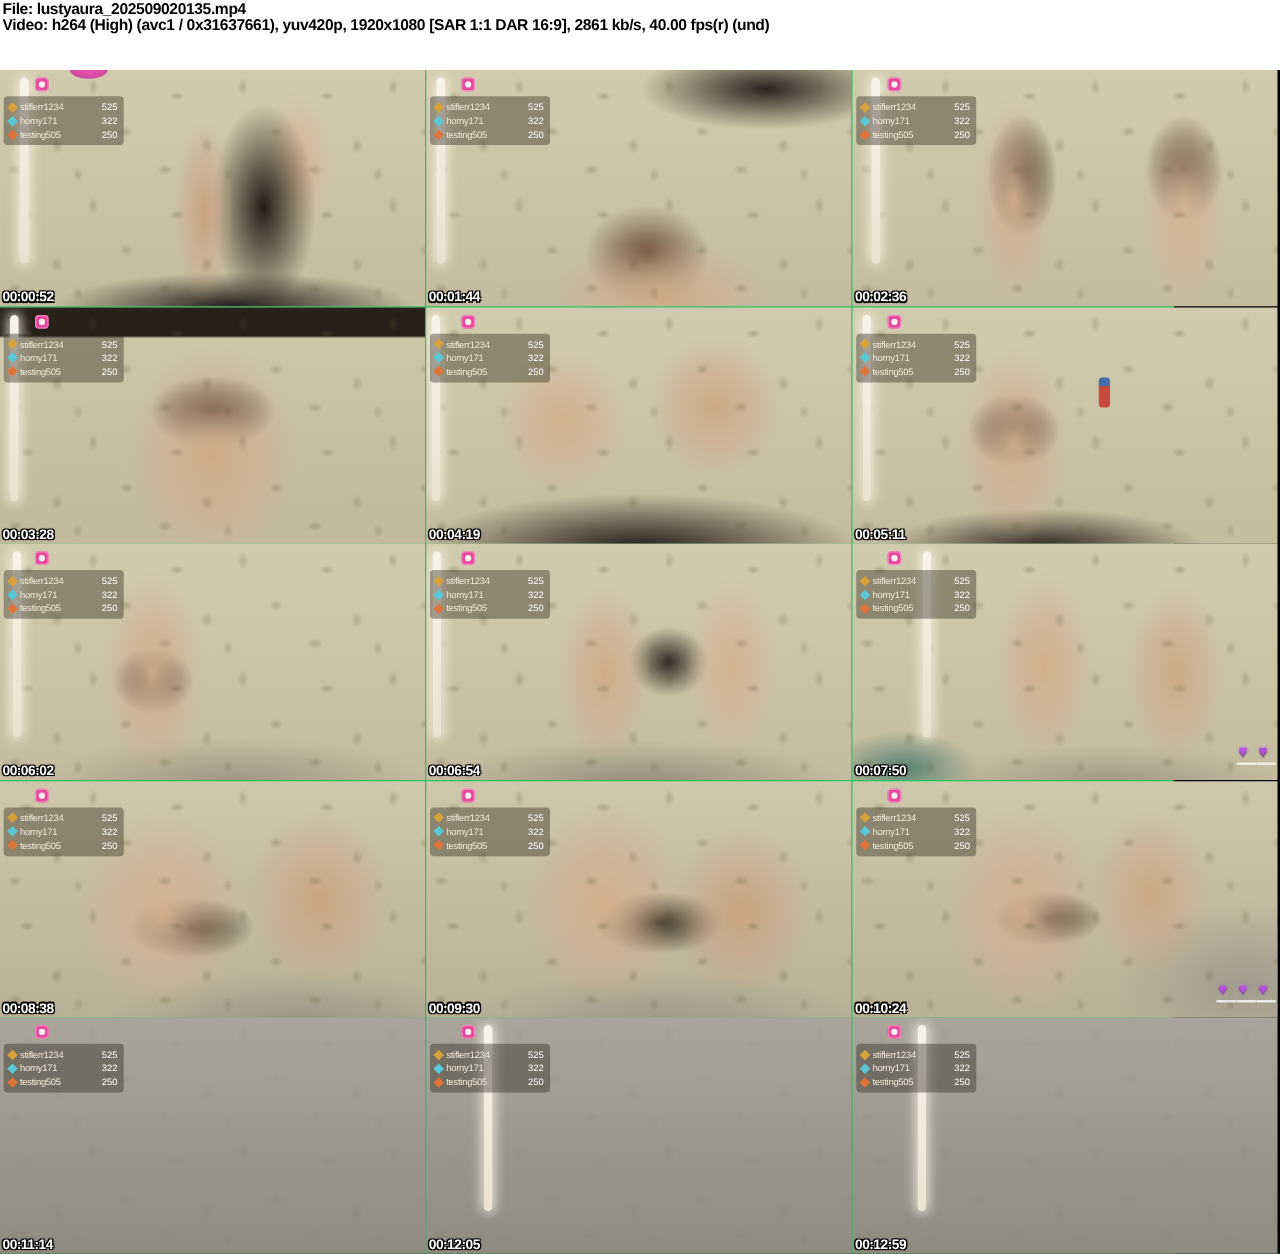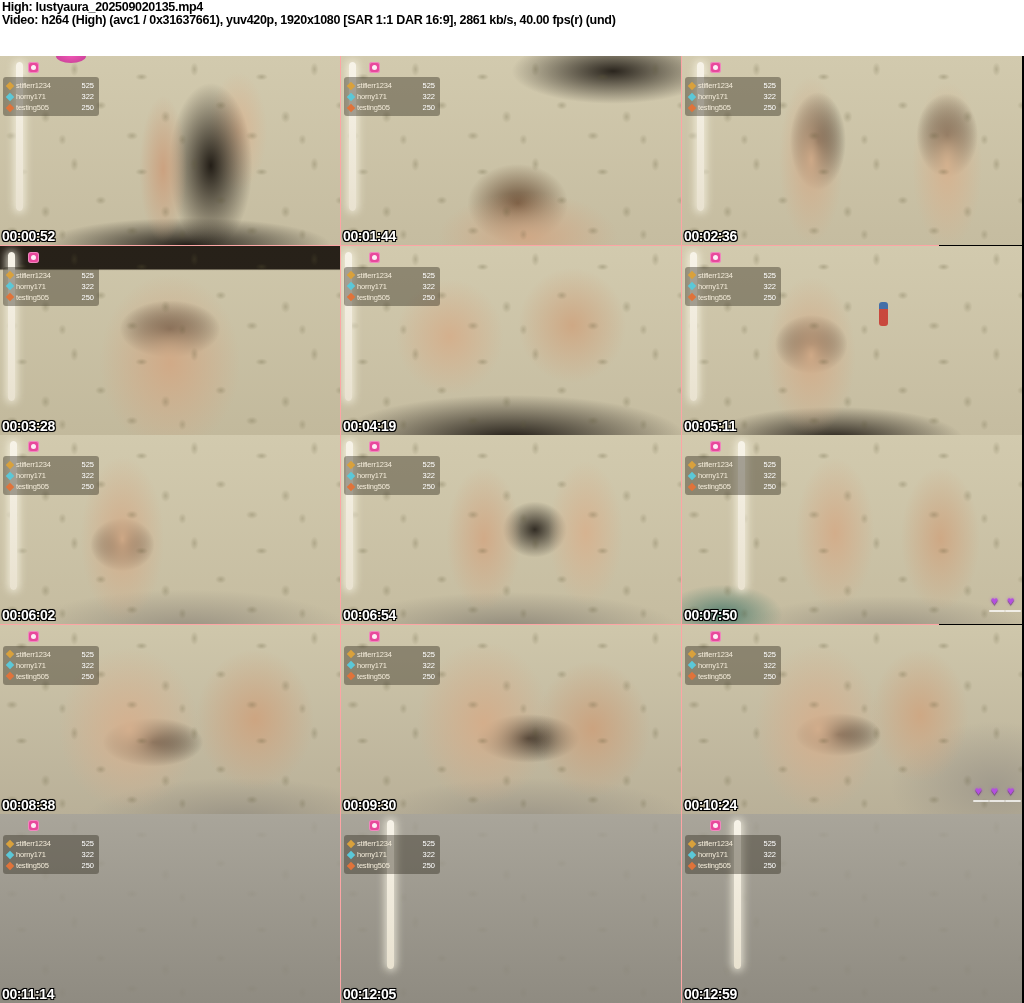--- a/index.html
+++ b/index.html
@@ -13,21 +13,21 @@
     padding:1px 0 0 2px;
   }
   .header div{
     font-size:12.5px;line-height:13.4px;font-weight:700;color:#000;
     letter-spacing:-0.3px;white-space:nowrap;
   }
   
   .sheet{
     position:absolute;left:0;top:56px;width:939px;height:947px;
     display:grid;grid-template-columns:repeat(3,340px);
-    grid-template-rows:repeat(5,189px);gap:0.5px 1px;background:#fca5a5;
+    grid-template-rows:repeat(5,189px);gap:0.5px 1px;background:#22c55e;
   }
   .thumb{
     position:relative;overflow:hidden;background:linear-gradient(#d2caae,#c5bca0);
   }
   
   .thumb::before{
     content:"";position:absolute;inset:0;pointer-events:none;opacity:.55;
     background-image:
       radial-gradient(ellipse 9px 5px at 18% 22%, rgba(96,90,56,.55), transparent 70%),
       radial-gradient(ellipse 6px 10px at 62% 14%, rgba(96,90,56,.45), transparent 70%),
@@ -58,21 +58,21 @@
     position:absolute;left:3px;top:21px;width:96px;box-sizing:border-box;
     background:rgba(42,38,26,.40);border-radius:3px;padding:3px 5px 3px 4px;
   }
   .tiprow{display:flex;align-items:center;height:11px;}
   .tbadge{width:6px;height:6px;transform:rotate(45deg);margin-right:3px;flex:none;}
   .tbadge.gold{background:#d9a13c;} .tbadge.teal{background:#5bc8d8;} .tbadge.orange{background:#e0733a;}
   .tname{font-size:7.5px;color:#f2ead8;letter-spacing:-0.2px;flex:1;white-space:nowrap;overflow:hidden;}
   .tamt{font-size:7.5px;color:#ffffff;font-weight:400;margin-left:4px;}
   
   .ts{
-    position:absolute;left:2px;bottom:1px;color:#fff;font-weight:700;font-size:14px;
+    position:absolute;left:2px;bottom:1px;color:#fff;font-weight:700;font-size:11px;
     letter-spacing:-0.4px;
     text-shadow:-1px -1px 0 #000,1px -1px 0 #000,-1px 1px 0 #000,1px 1px 0 #000,0 0 2px #000;
   }
   
   .hearts{position:absolute;right:8px;bottom:17px;display:flex;gap:9px;}
   .hearts .heart{
     font-size:12px;line-height:12px;color:#b44fe0;font-style:normal;
     text-shadow:0 0 3px rgba(180,79,224,.9),0 1px 1px rgba(0,0,0,.6);position:relative;
   }
   .hearts .heart::after{
@@ -171,21 +171,21 @@
     radial-gradient(ellipse 60px 105px at 40% 55%, rgba(209,169,134,.96), transparent 72%),
     radial-gradient(ellipse 58px 95px at 76% 52%, rgba(214,178,143,.96), transparent 72%),
     radial-gradient(ellipse 46px 34px at 42% 50%, rgba(24,19,14,.85), transparent 70%),
     radial-gradient(ellipse 60px 45px at 12% 60%, rgba(62,118,104,.6), transparent 74%),
     linear-gradient(#a9a59a,#8f8b81);}
 </style>
 </head>
 <body>
 
 <div class="header">
-  <div>High: lustyaura_202509020135.mp4</div>
+  <div>File: lustyaura_202509020135.mp4</div>
   <div>Video: h264 (High) (avc1 / 0x31637661), yuv420p, 1920x1080 [SAR 1:1 DAR 16:9], 2861 kb/s, 40.00 fps(r) (und)</div>
 </div>
 
 <div class="sheet" id="sheet">
     <div class="thumb t1">
       <span class="tube" style="left: 16px;"></span>
     <span class="logo"></span>
     <div class="tiplist">
       <div class="tiprow">
         <span class="tbadge gold"></span>

